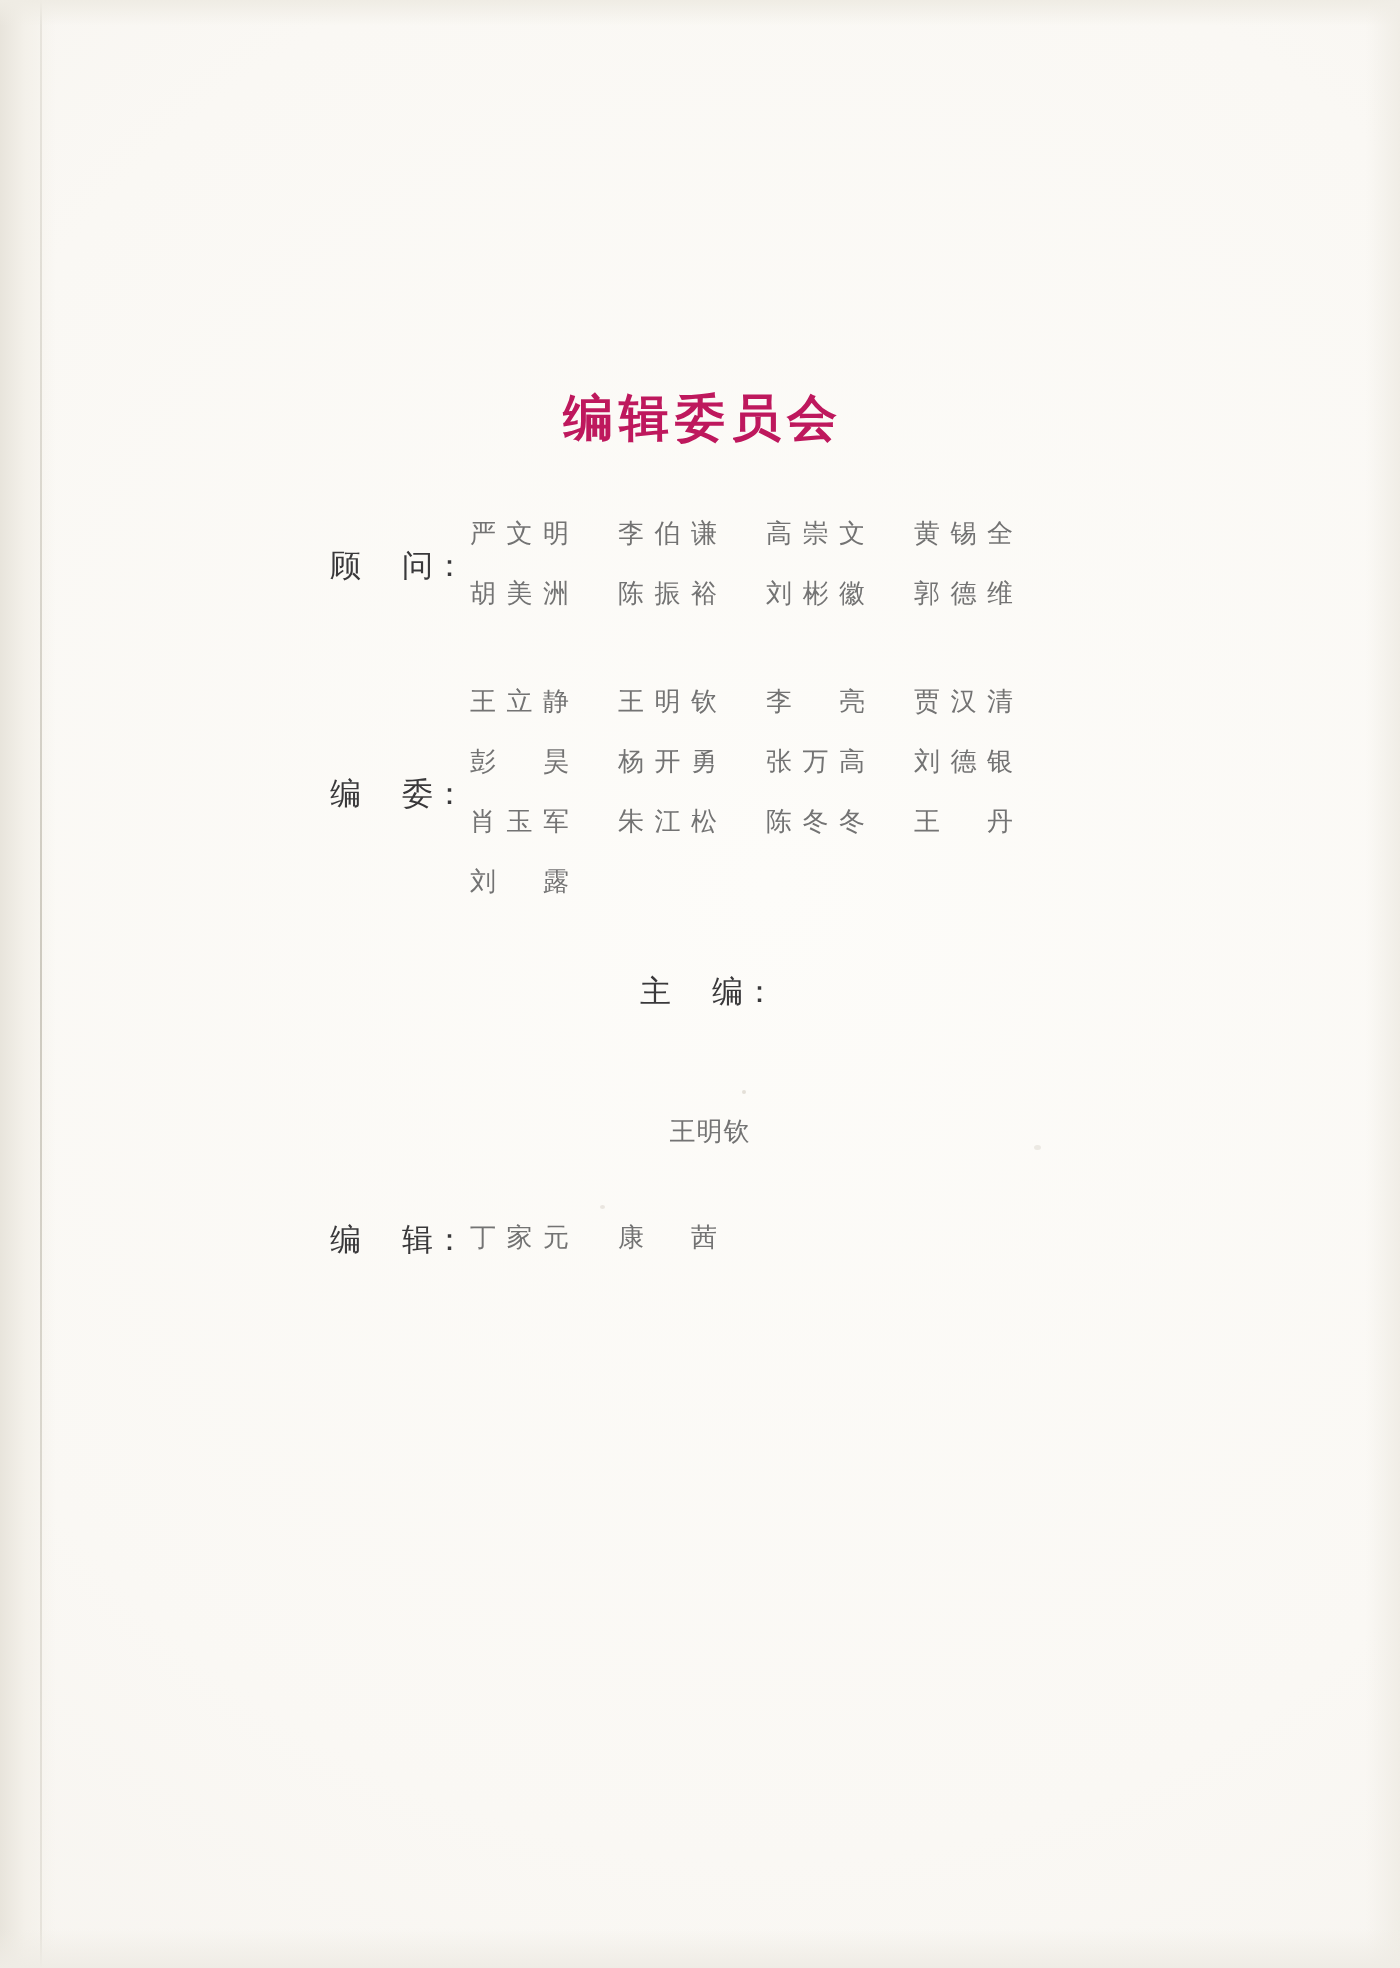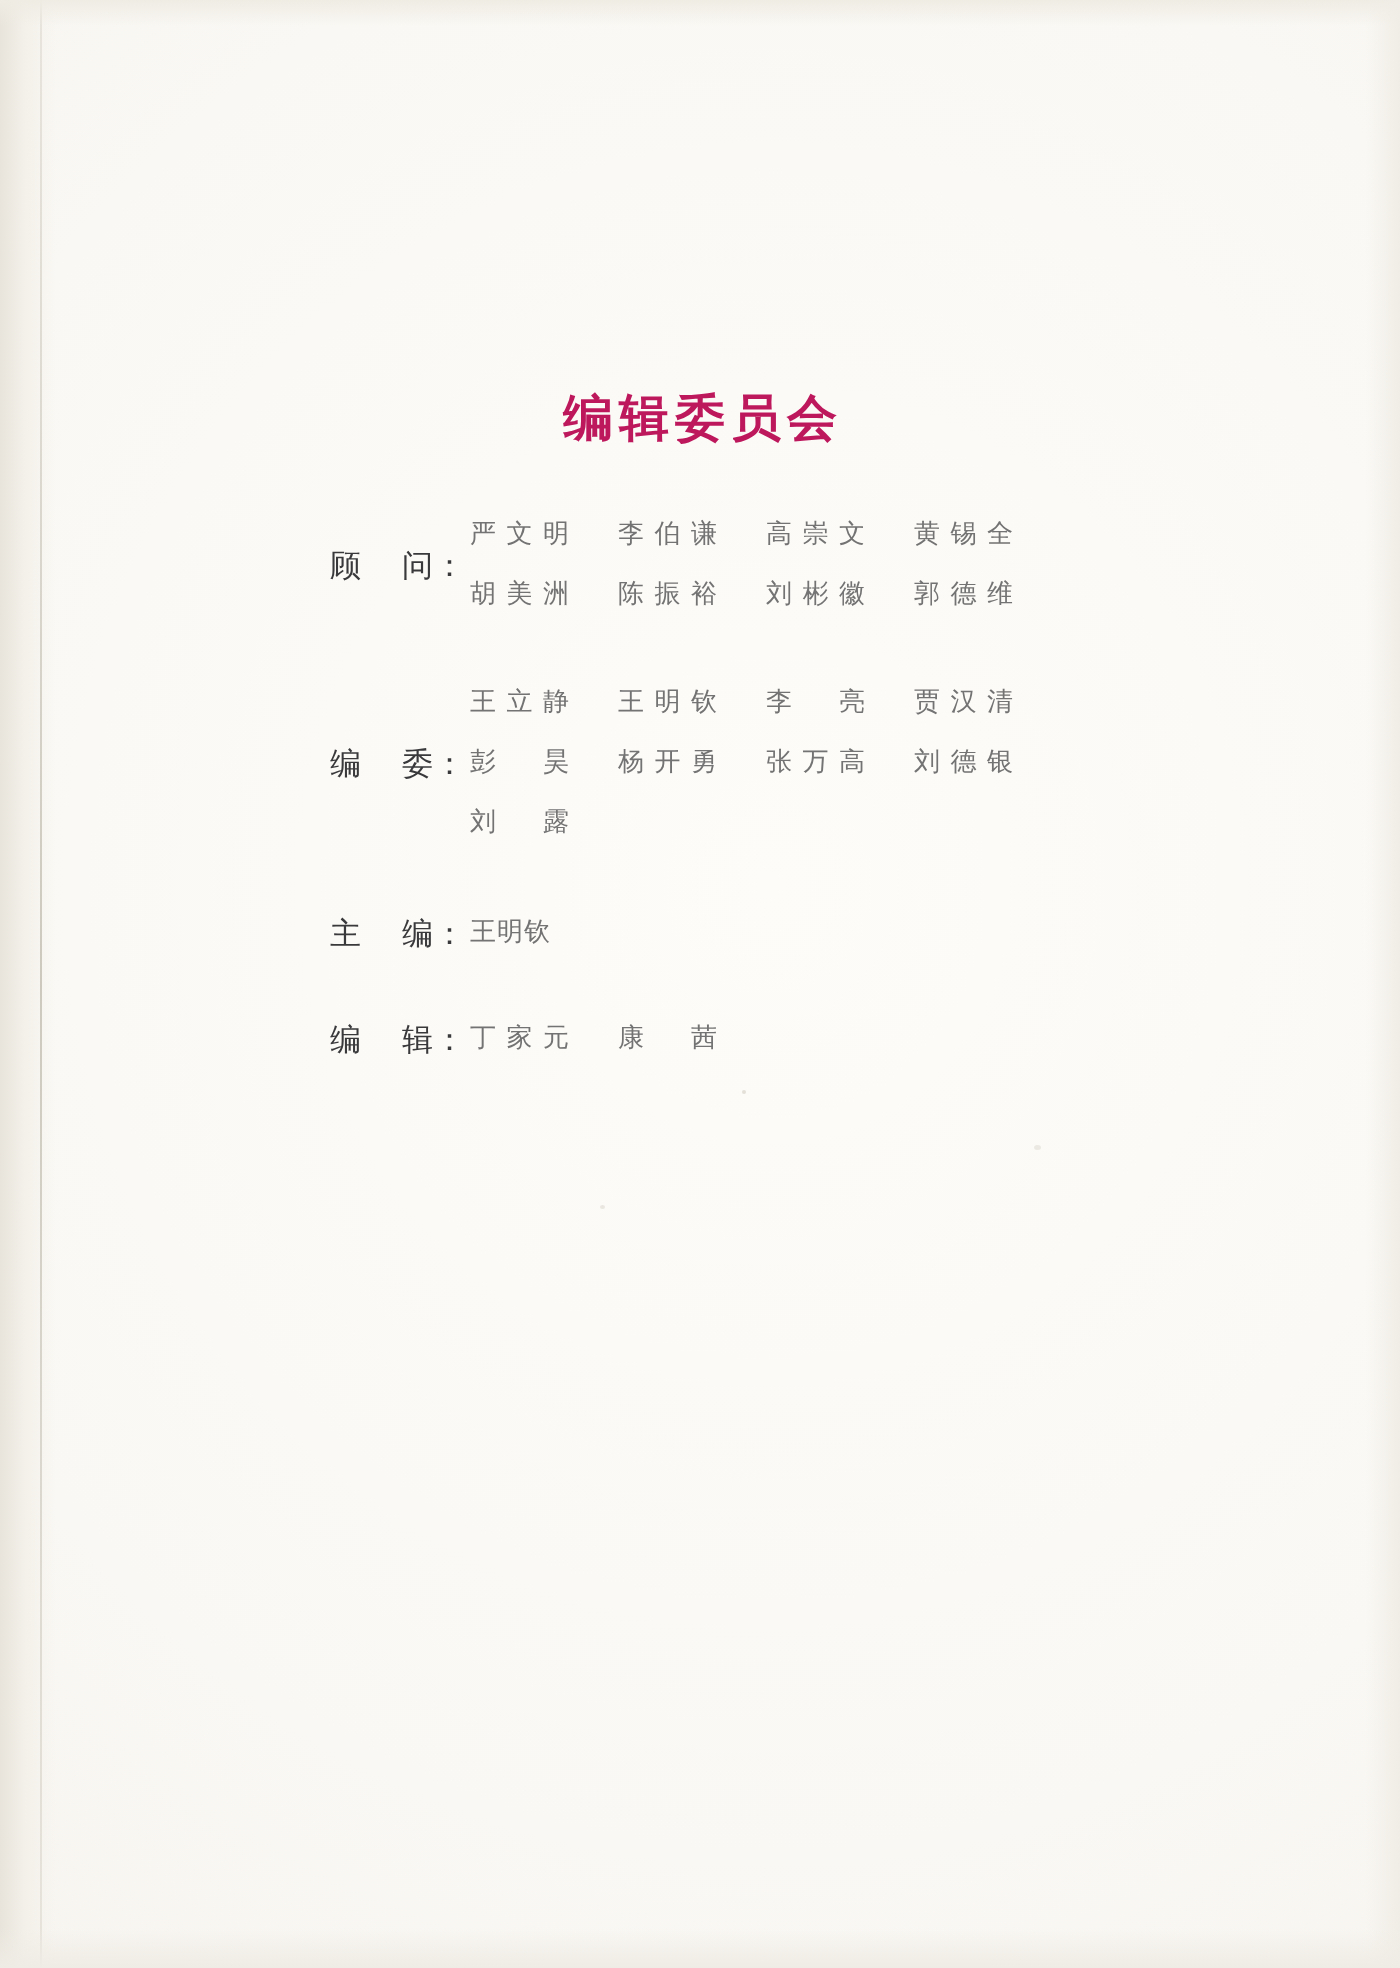--- a/index.html
+++ b/index.html
@@ -208,26 +208,32 @@
           <div class="name-wrap"><span class="name spread">李亮</span></div>
           <div class="name-wrap"><span class="name spread">贾汉清</span></div>
         </div>
         <div class="row">
           <div class="name-wrap"><span class="name spread">彭昊</span></div>
           <div class="name-wrap"><span class="name spread">杨开勇</span></div>
           <div class="name-wrap"><span class="name spread">张万高</span></div>
           <div class="name-wrap"><span class="name spread">刘德银</span></div>
         </div>
         <div class="row">
+          <div class="name-wrap"><span class="name spread">肖玉军</span></div>
+          <div class="name-wrap"><span class="name spread">朱江松</span></div>
+          <div class="name-wrap"><span class="name spread">陈冬冬</span></div>
+          <div class="name-wrap"><span class="name spread">王丹</span></div>
+        </div>
+        <div class="row">
           <div class="name-wrap"><span class="name spread">刘露</span></div>
         </div>
       </div>
     </div>
 
-    <div class="section single-line" style="margin-top:50px;">
+    <div class="section single-line" style="margin-top:50px;flex-direction:column;">
       <div class="label"><span class="lw">主编</span><span class="colon">：</span></div>
       <div class="rows">
         <div class="row">
           <div class="name-wrap"><span class="name">王明钦</span></div>
         </div>
       </div>
     </div>
 
     <div class="section" style="margin-top:46px;">
       <div class="label"><span class="lw">编辑</span><span class="colon">：</span></div>

